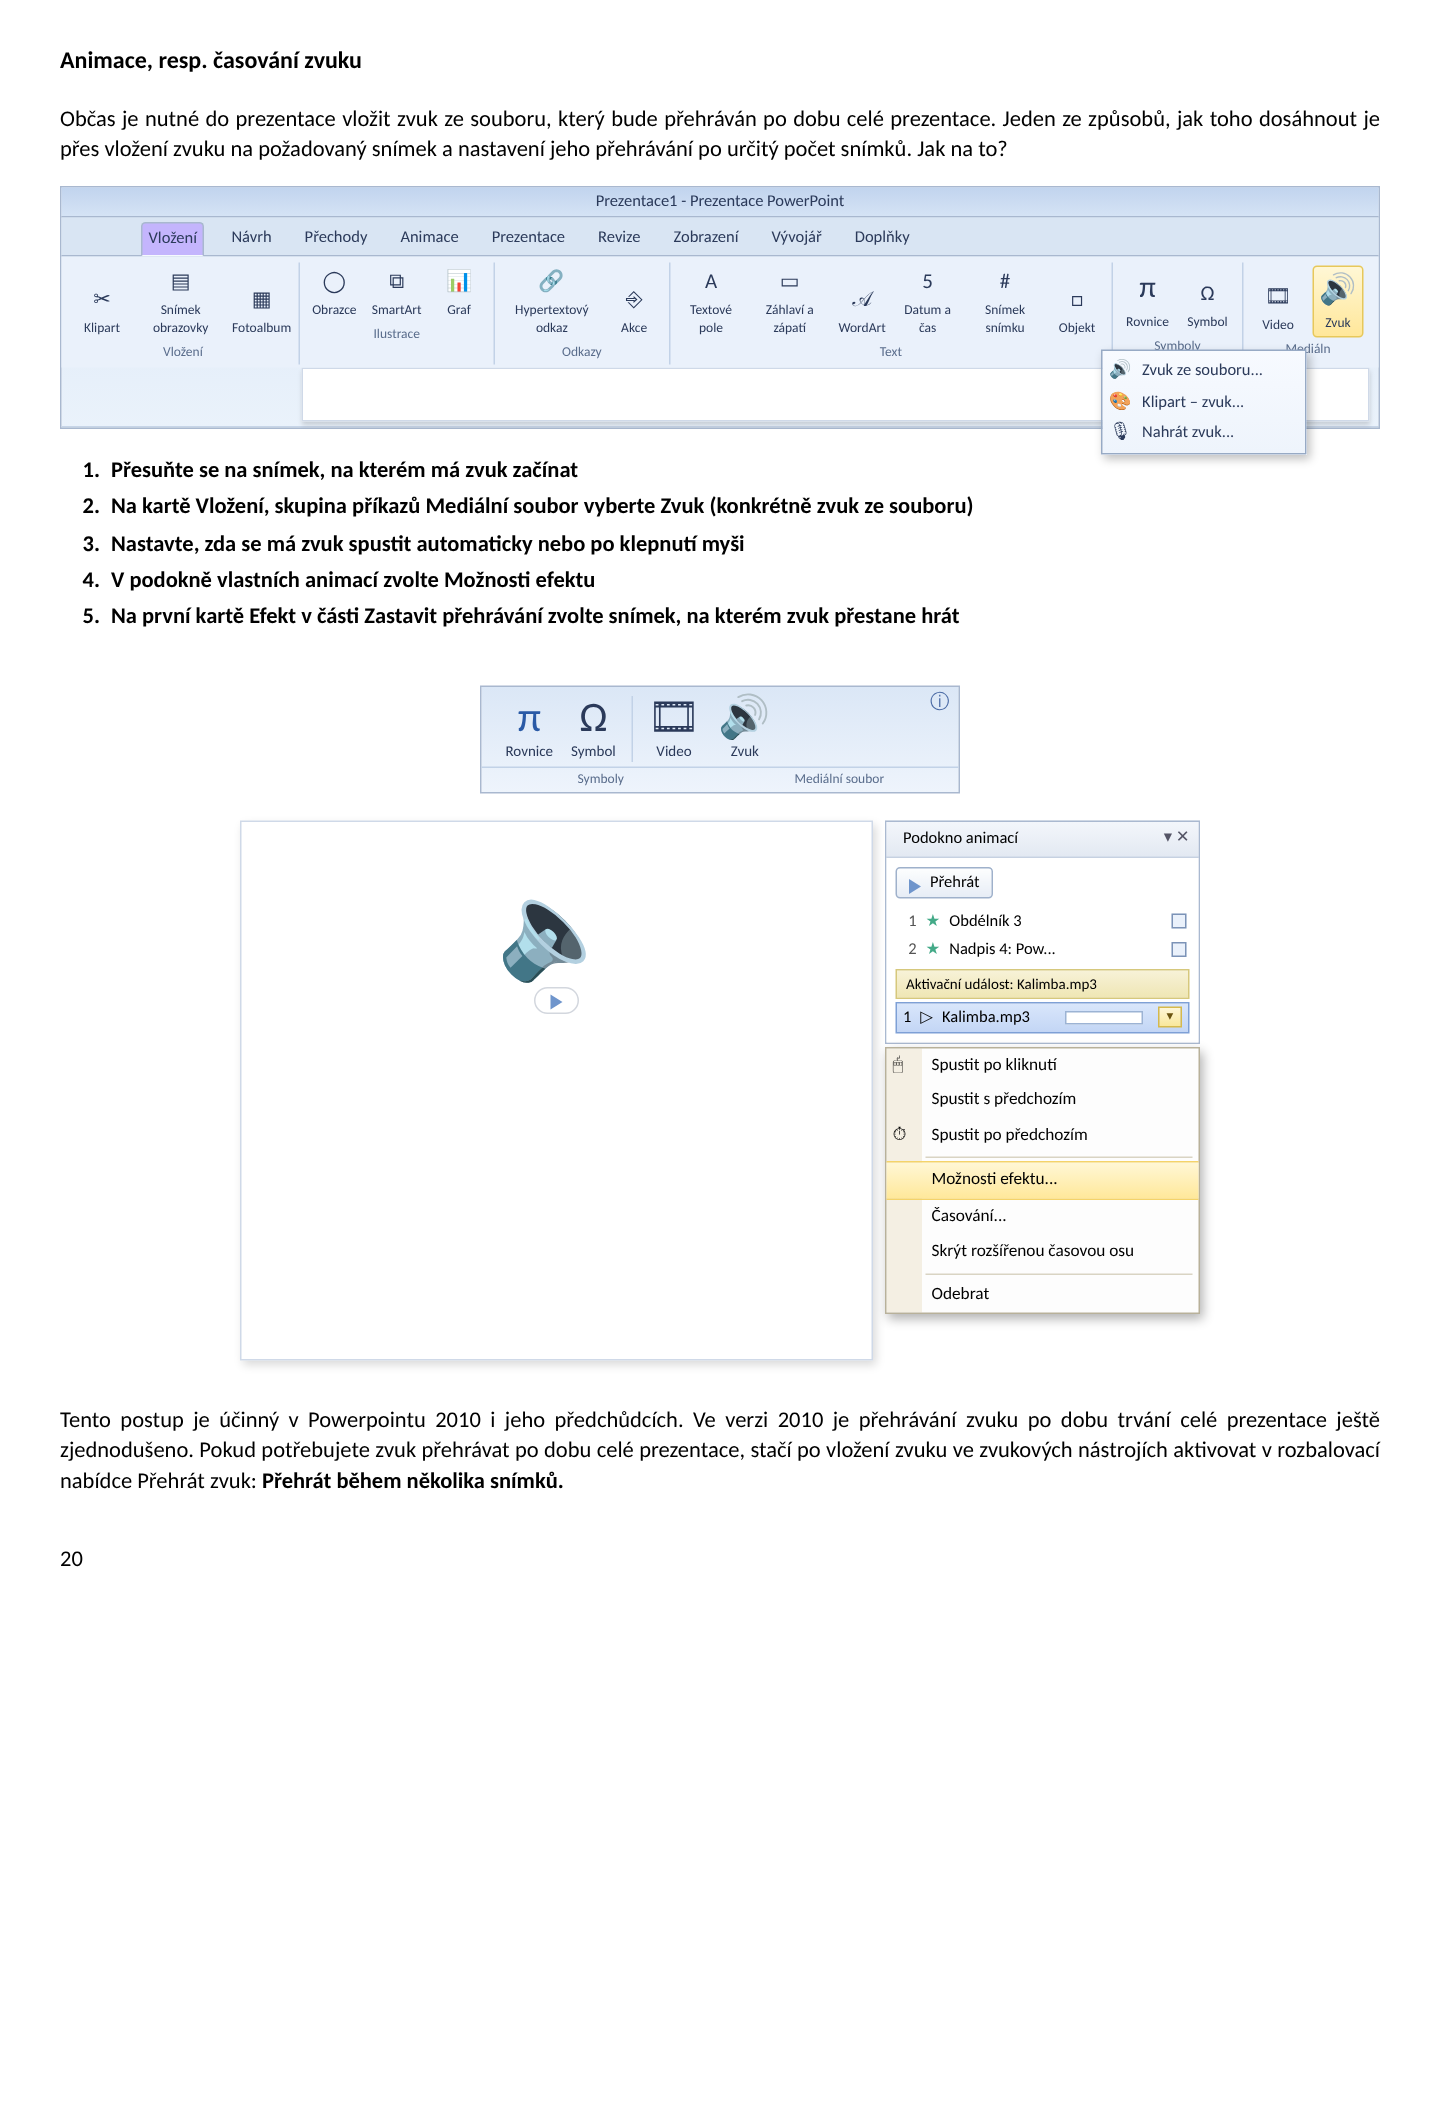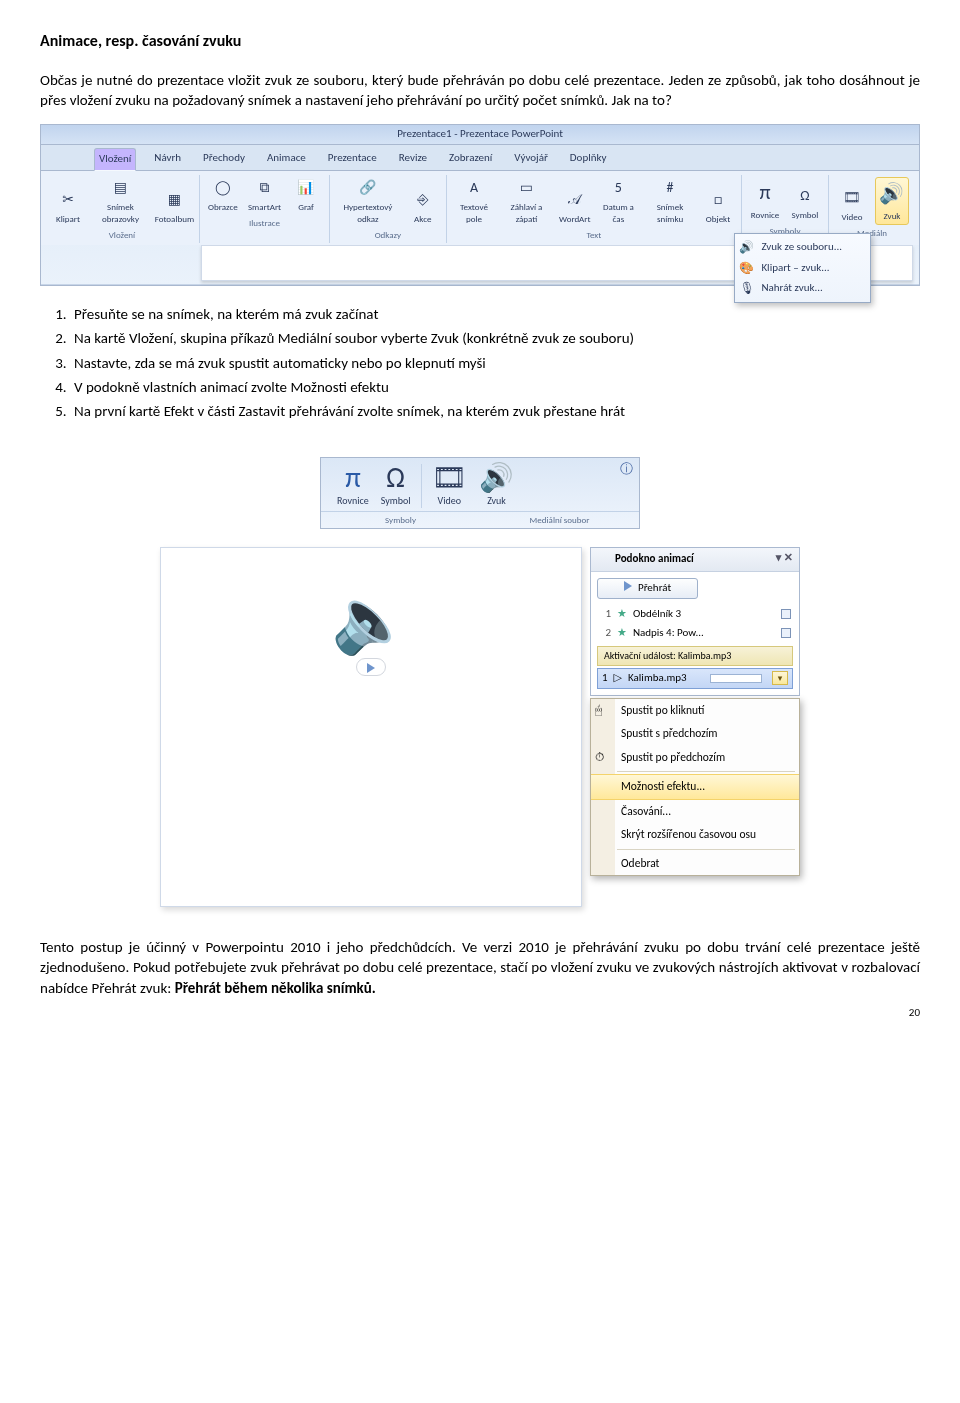--- a/index.html
+++ b/index.html
@@ -8,24 +8,24 @@
     padding: 30px 40px 40px 40px;
     font-family: Calibri, Arial, sans-serif;
     font-size: 15px;
     color: #000;
     background: #fff;
     width: 960px;
     line-height: 1.35;
   }
   .doc-title { font-weight: bold; font-size: 16px; margin-bottom: 18px; }
   .para { margin-bottom: 10px; text-align: justify; }
-  ol.num-list { margin: 14px 0 18px 30px; padding: 0; }
+  ol.num-list { margin: 14px 0 18px 30px; padding: 0; font-weight: bold; }
   ol.num-list li { margin-bottom: 4px; padding-left: 4px; }
   .footer-para { margin-top: 30px; text-align: justify; }
-  .page-num { text-align: right; margin-top: 8px; font-size: 11px; }
+  .page-num { text-align: left; margin-top: 32px; font-size: 15px; }
 
   
   .ribbon {
     border: 1px solid #a9b8cf;
     background: linear-gradient(#dbe7f6, #eaf2fb);
     font-size: 10px;
     color: #2b3a5a;
     margin: 14px 0 18px 0;
     box-shadow: inset 0 -1px 0 #c7d5e8;
     position: relative;
@@ -169,32 +169,32 @@
     display: inline-block;
     vertical-align: middle;
   }
   .pane {
     width: 210px;
     background: #e9eef6;
     border: 1px solid #aab9d0;
   }
   .pane-title {
     background: linear-gradient(#f3f6fb,#e3e9f2);
-    padding: 4px 24px;
-    font-weight: bold;
+    padding: 4px 11px;
+    font-weight: normal;
     border-bottom: 1px solid #c6d1e1;
     position: relative;
   }
   .pane-title .tools { position: absolute; right: 6px; top: 3px; color: #556; }
   .pane-body { padding: 6px 6px 6px 6px; background: #fff; }
   .play-btn {
-    display: inline-flex; align-items: flex-start; gap: 6px;
+    display: inline-flex; align-items: flex-end; gap: 6px;
     border: 1px solid #9fb1cb;
     background: linear-gradient(#fdfefe,#e7edf6);
-    padding: 2px 26px; border-radius: 3px;
+    padding: 2px 8px; border-radius: 3px;
     margin-bottom: 6px;
   }
   .anim-item {
     display: flex; align-items: center; gap: 6px;
     padding: 2px 2px;
     font-size: 11px;
   }
   .anim-item .num { width: 12px; text-align: right; color: #555; }
   .anim-item .shape-sq {
     width: 10px; height: 10px; border: 1px solid #7c93b7; background: #eaf1fb;

